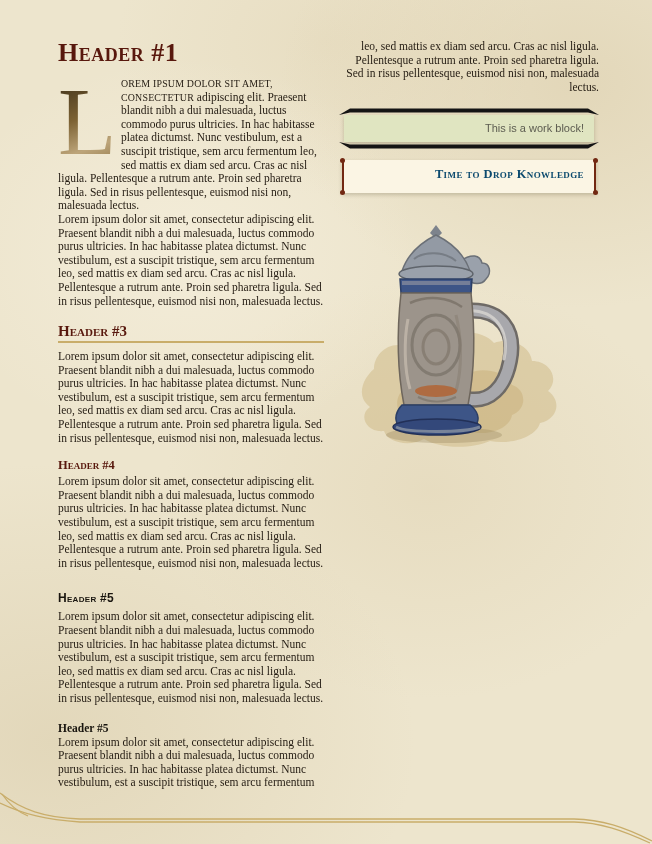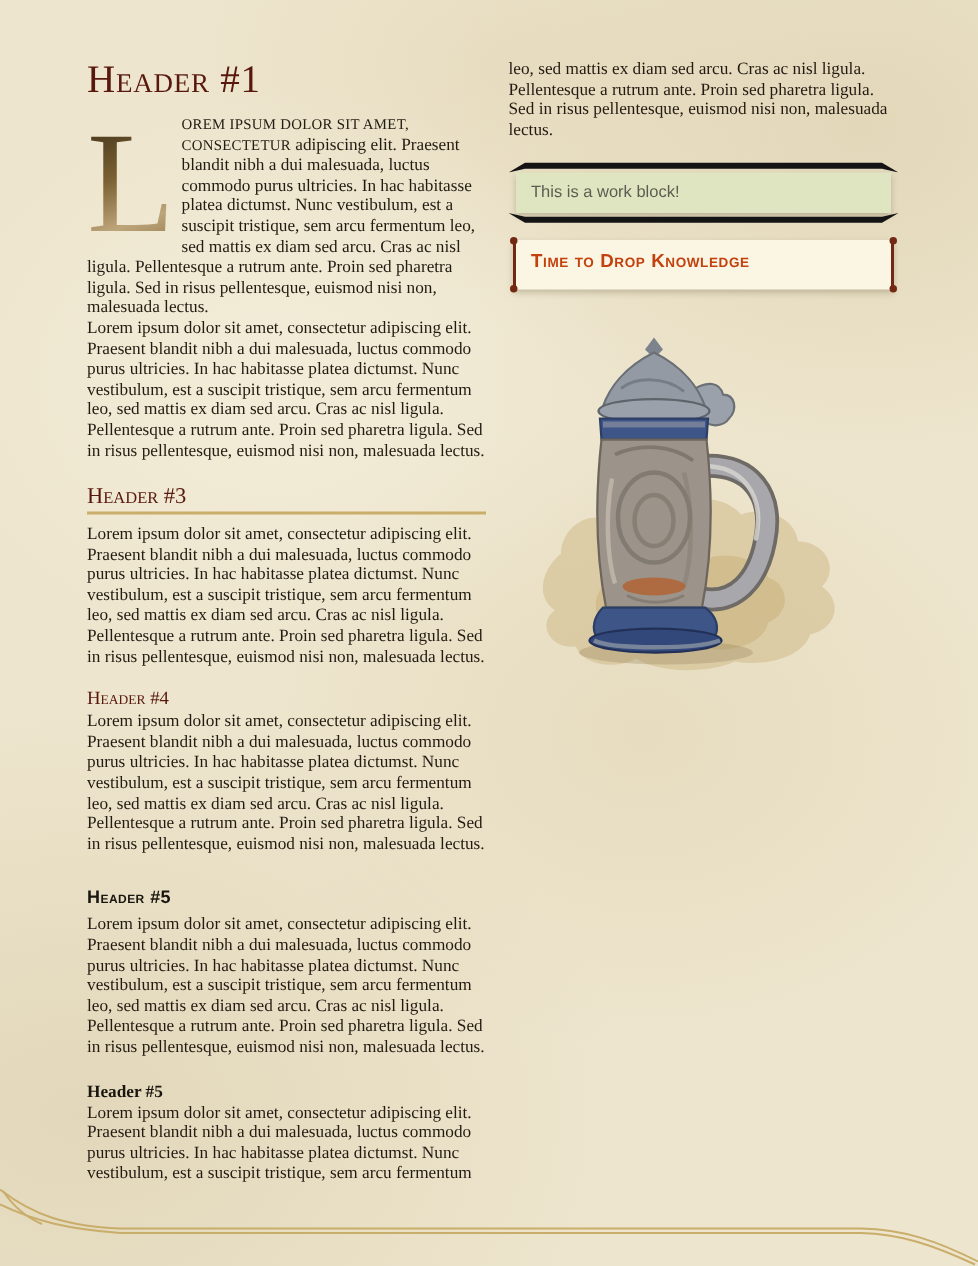--- a/index.html
+++ b/index.html
@@ -14,30 +14,30 @@
       radial-gradient(ellipse 340px 280px at 28% 30%, rgba(248,242,226,0.55), rgba(248,242,226,0) 70%),
       radial-gradient(ellipse 380px 300px at 66% 58%, rgba(214,197,158,0.28), rgba(214,197,158,0) 70%),
       radial-gradient(ellipse 300px 220px at 50% 5%, rgba(216,200,162,0.25), rgba(216,200,162,0) 70%),
       #EDE5CD;
   }
   .columns{
     position:absolute;left:58px;top:40px;width:541px;height:762px;
     display:flex;gap:15px;overflow:hidden;
   }
   .col-left{width:266px;flex:none;}
-  .col-right{width:260px;flex:none;}
+  .col-right{width:260px;flex:none;text-align:right;}
 
   
   .body-text,p.body{
     font-size:11.5px;line-height:13.6px;color:#231b12;margin:0;
     text-rendering:optimizeLegibility;
   }
   h1.hb,h2.hb,h3.hb,h4.hb{
     font-family:"Liberation Serif",serif;
-    font-variant:small-caps;color:#58180D;margin:0;font-weight:400;
+    font-variant:small-caps;color:#58180D;margin:0;font-weight:700;
   }
   h1.hb{font-size:26px;line-height:26px;letter-spacing:.5px;margin-bottom:11px;}
   h2.hb{font-size:19px;line-height:20px;margin-top:15px;margin-bottom:3px;}
   h3.hb{font-size:15px;line-height:16px;margin-top:15px;margin-bottom:7px;
         border-bottom:2px solid #C9AD6A;padding-bottom:2px;}
   h4.hb{font-size:12.5px;line-height:14px;margin-top:13px;margin-bottom:3px;}
   h5.hb{
     font-family:"Liberation Sans",sans-serif;font-variant:small-caps;
     font-size:12px;line-height:13px;color:#19150f;margin:22px 0 5px 0;font-weight:700;letter-spacing:.3px;
   }
@@ -81,22 +81,22 @@
     border-left:2px solid #722812;border-right:2px solid #722812;
     box-shadow:0 2px 4px rgba(60,50,20,0.22);
     padding:7px 10px 9px 10px;
   }
   .desc-dot{
     position:absolute;width:5px;height:5px;border-radius:50%;background:#722812;
   }
   .desc-dot.tl{left:-4px;top:-2px;} .desc-dot.tr{right:-4px;top:-2px;}
   .desc-dot.bl{left:-4px;bottom:-2px;} .desc-dot.br{right:-4px;bottom:-2px;}
   .desc-title{
-    font-family:Liberation Sans, sans-serif;font-variant:small-caps;
-    font-weight:700;font-size:12.5px;line-height:15px;color:#c2410c;letter-spacing:.4px;margin:0 0 2px 0;
+    font-family:Liberation Serif, serif;font-variant:small-caps;
+    font-weight:700;font-size:12.5px;line-height:15px;color:#0c4a6e;letter-spacing:.4px;margin:0 0 2px 0;
   }
   .desc-text{
     font-family:"Liberation Sans",sans-serif;
     font-size:11px;line-height:15px;color:#5c5c50;margin:0;
   }
   .desc-text.indent{text-indent:10px;margin-top:1px;}
   .desc-text b{color:#1c1c14;}
 
   
   .illustration{margin-top:26px;text-align:center;}

